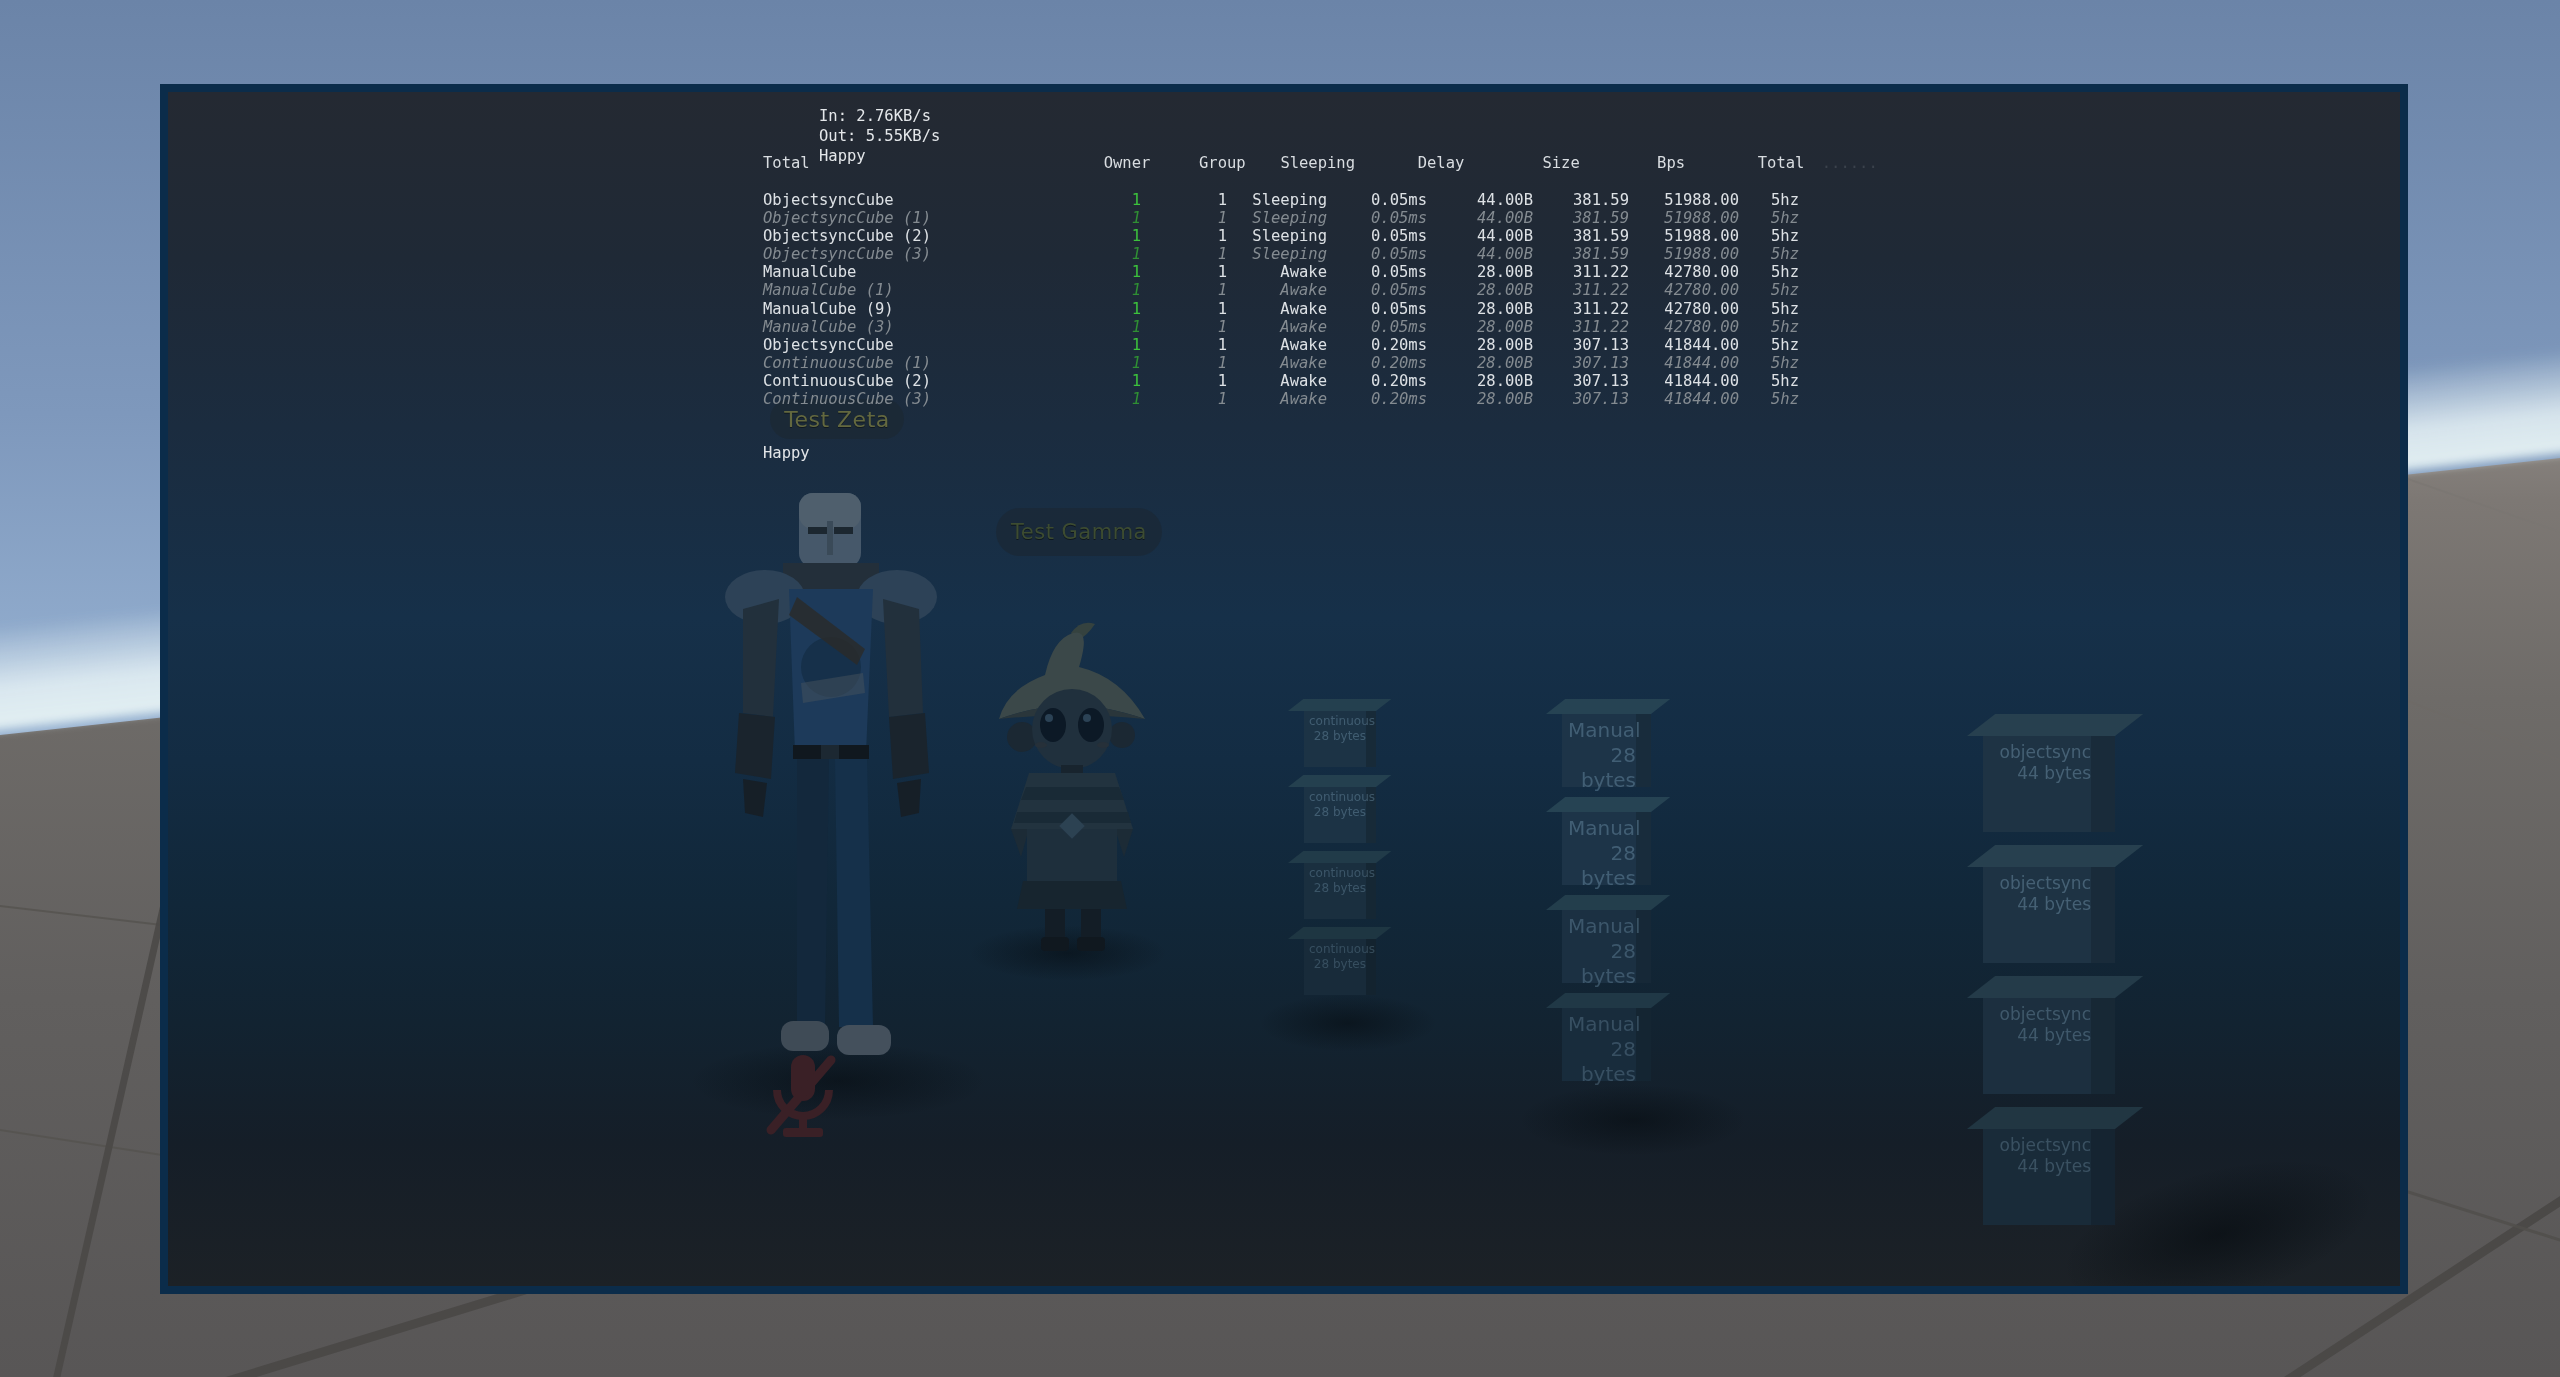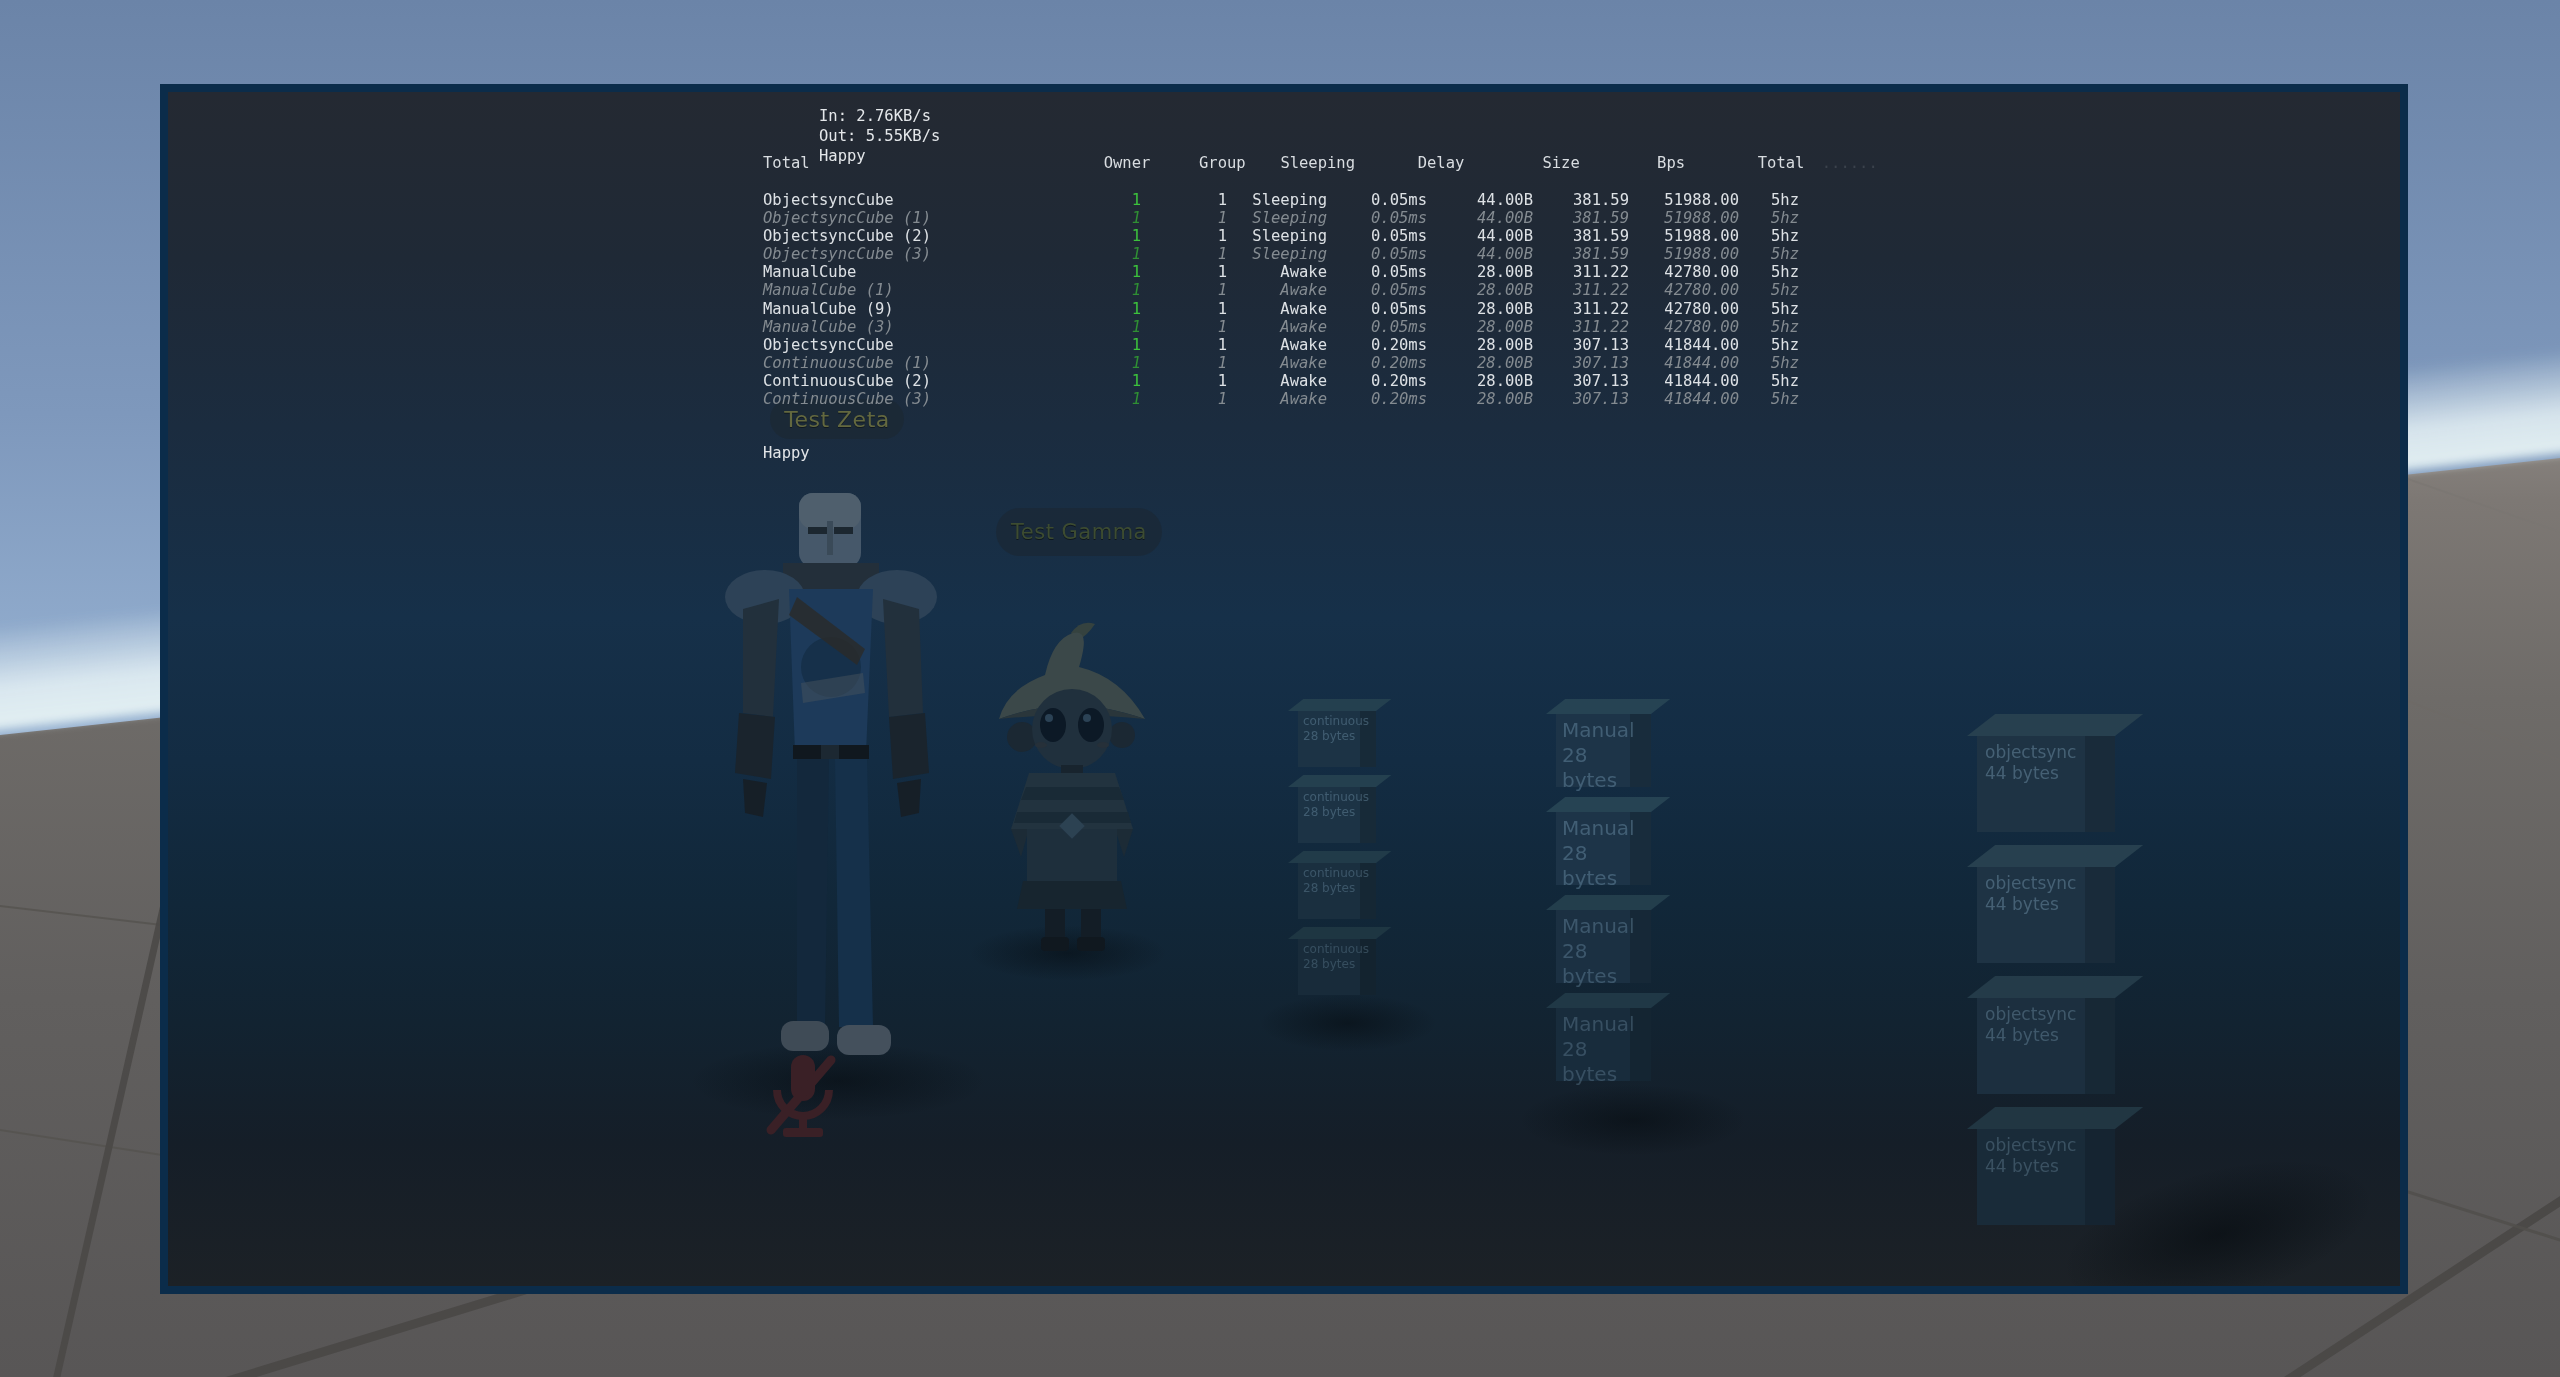--- a/index.html
+++ b/index.html
@@ -72,21 +72,21 @@
   }
   
   .knight{position:absolute;left:545px;top:395px;z-index:6;}
   .villager{position:absolute;left:825px;top:525px;z-index:6;}
   
   .stack{position:absolute;z-index:5;}
   .stack .cube{position:relative;}
   .stack .cube:nth-child(3){filter:brightness(.92);}
   .stack .cube:nth-child(4){filter:brightness(.84);}
   .face-top{position:absolute;left:0;top:0;width:100%;transform:skewX(-52deg);transform-origin:0 100%;}
-  .face-front{position:absolute;left:10px;}
+  .face-front{position:absolute;left:16px;text-align:right;}
   .face-side{position:absolute;}
   .cube-label-line{display:block;font-family:"DejaVu Sans", sans-serif;line-height:1.25;}
   .stack-continuous{left:1120px;top:607px;width:88px;}
   .stack-continuous .cube{width:88px;height:68px;margin-bottom:8px;}
   .stack-continuous .face-top{height:12px;background:#24404f;}
   .stack-continuous .face-front{top:12px;width:62px;height:56px;background:#1c3345;padding:3px 0 0 5px;box-sizing:border-box;}
   .stack-continuous .face-side{left:62px;top:12px;width:26px;height:56px;background:#172a38;}
   .stack-continuous .cube-label-line{font-size:12px;color:rgba(123,160,185,.38);}
   .stack-manual{left:1378px;top:607px;width:105px;}
   .stack-manual .cube{width:105px;height:88px;margin-bottom:10px;}

